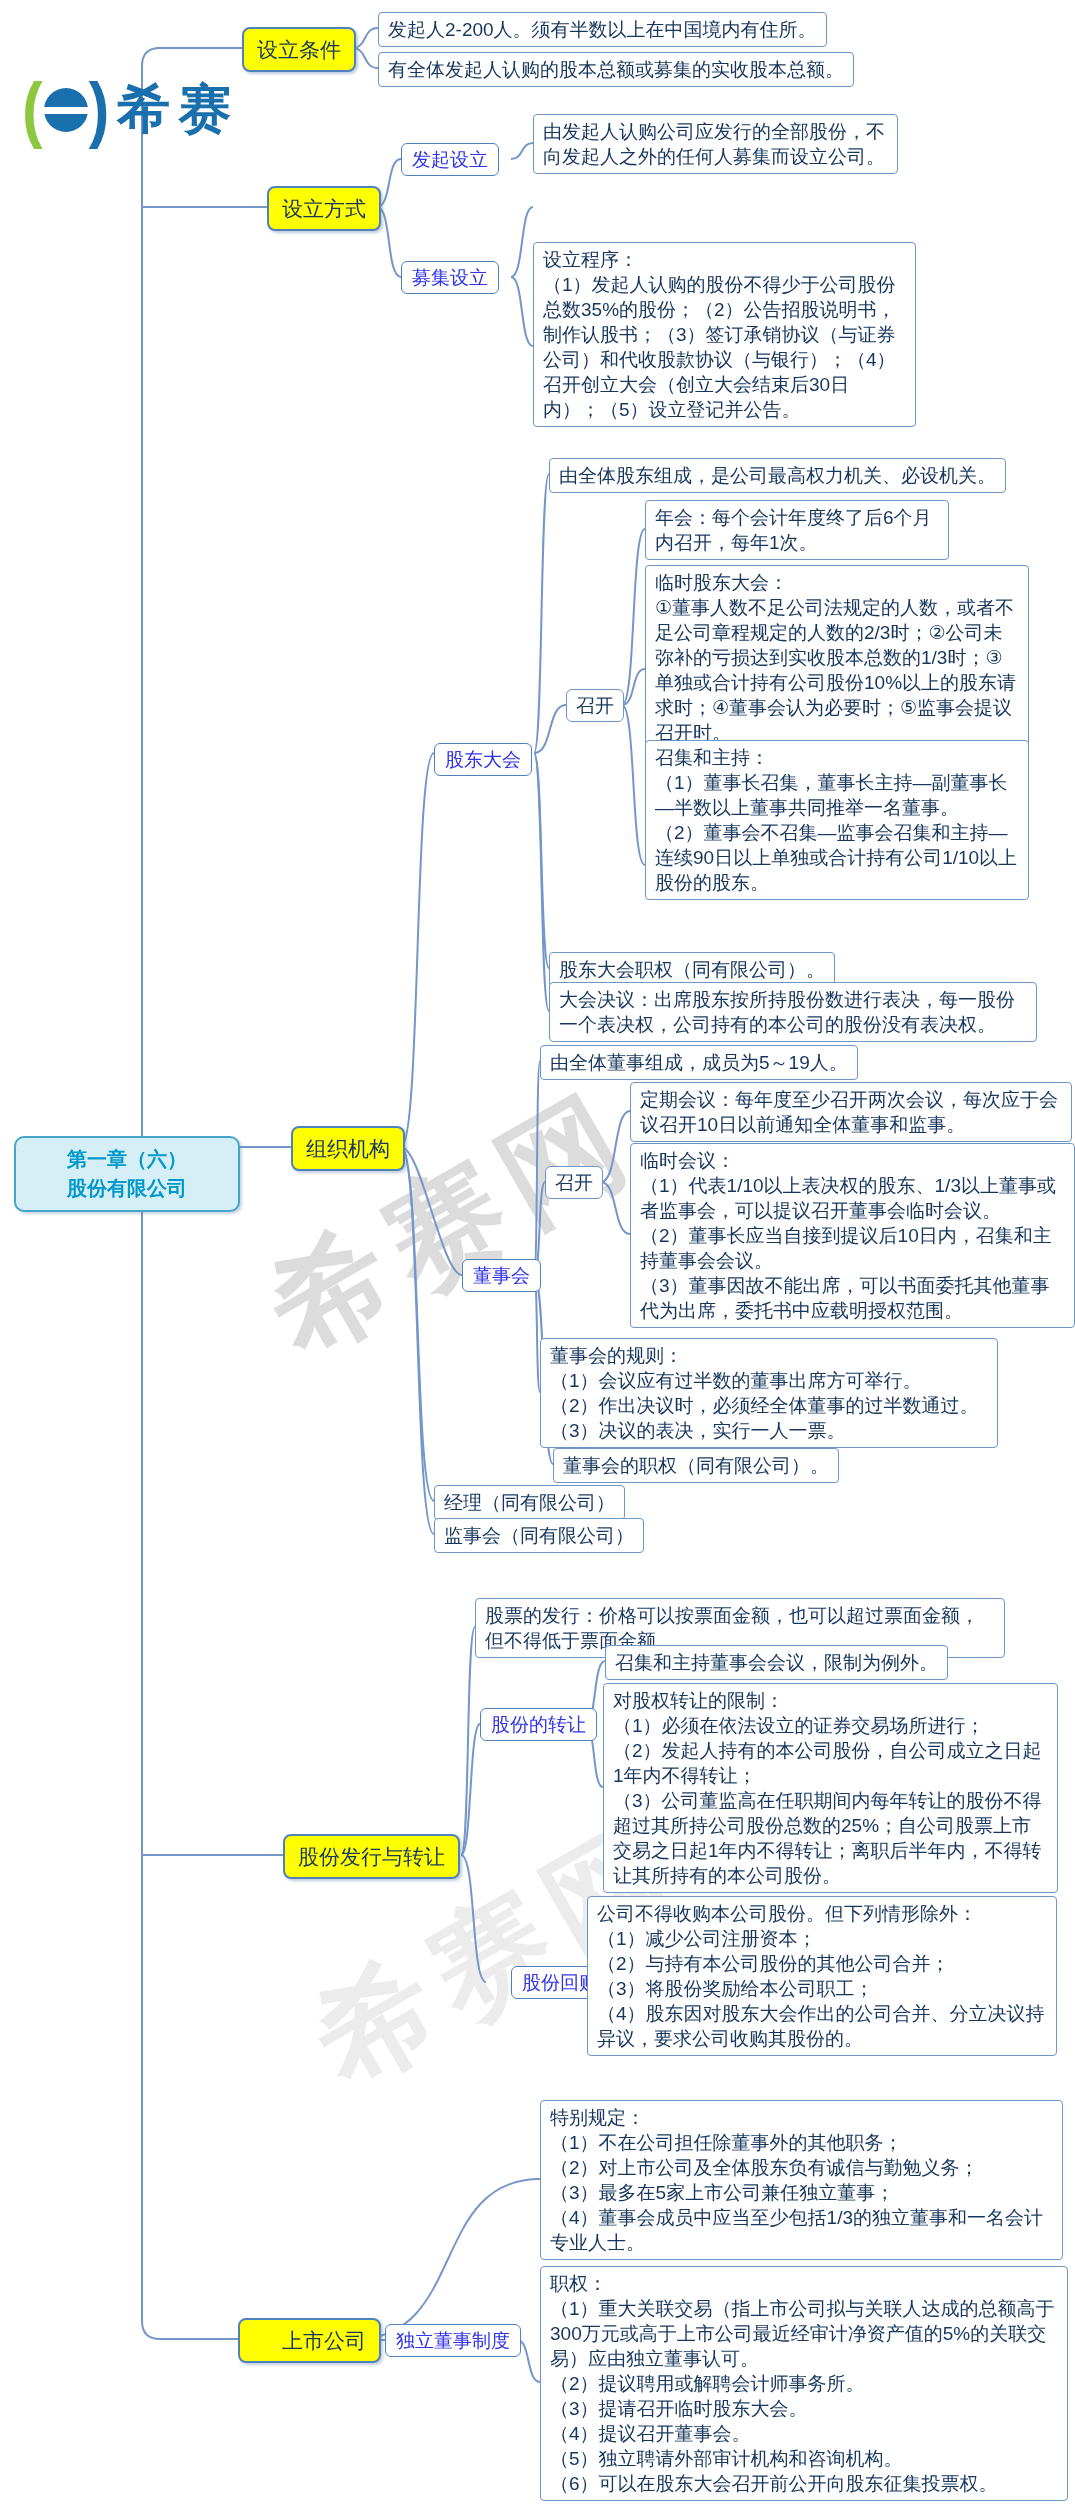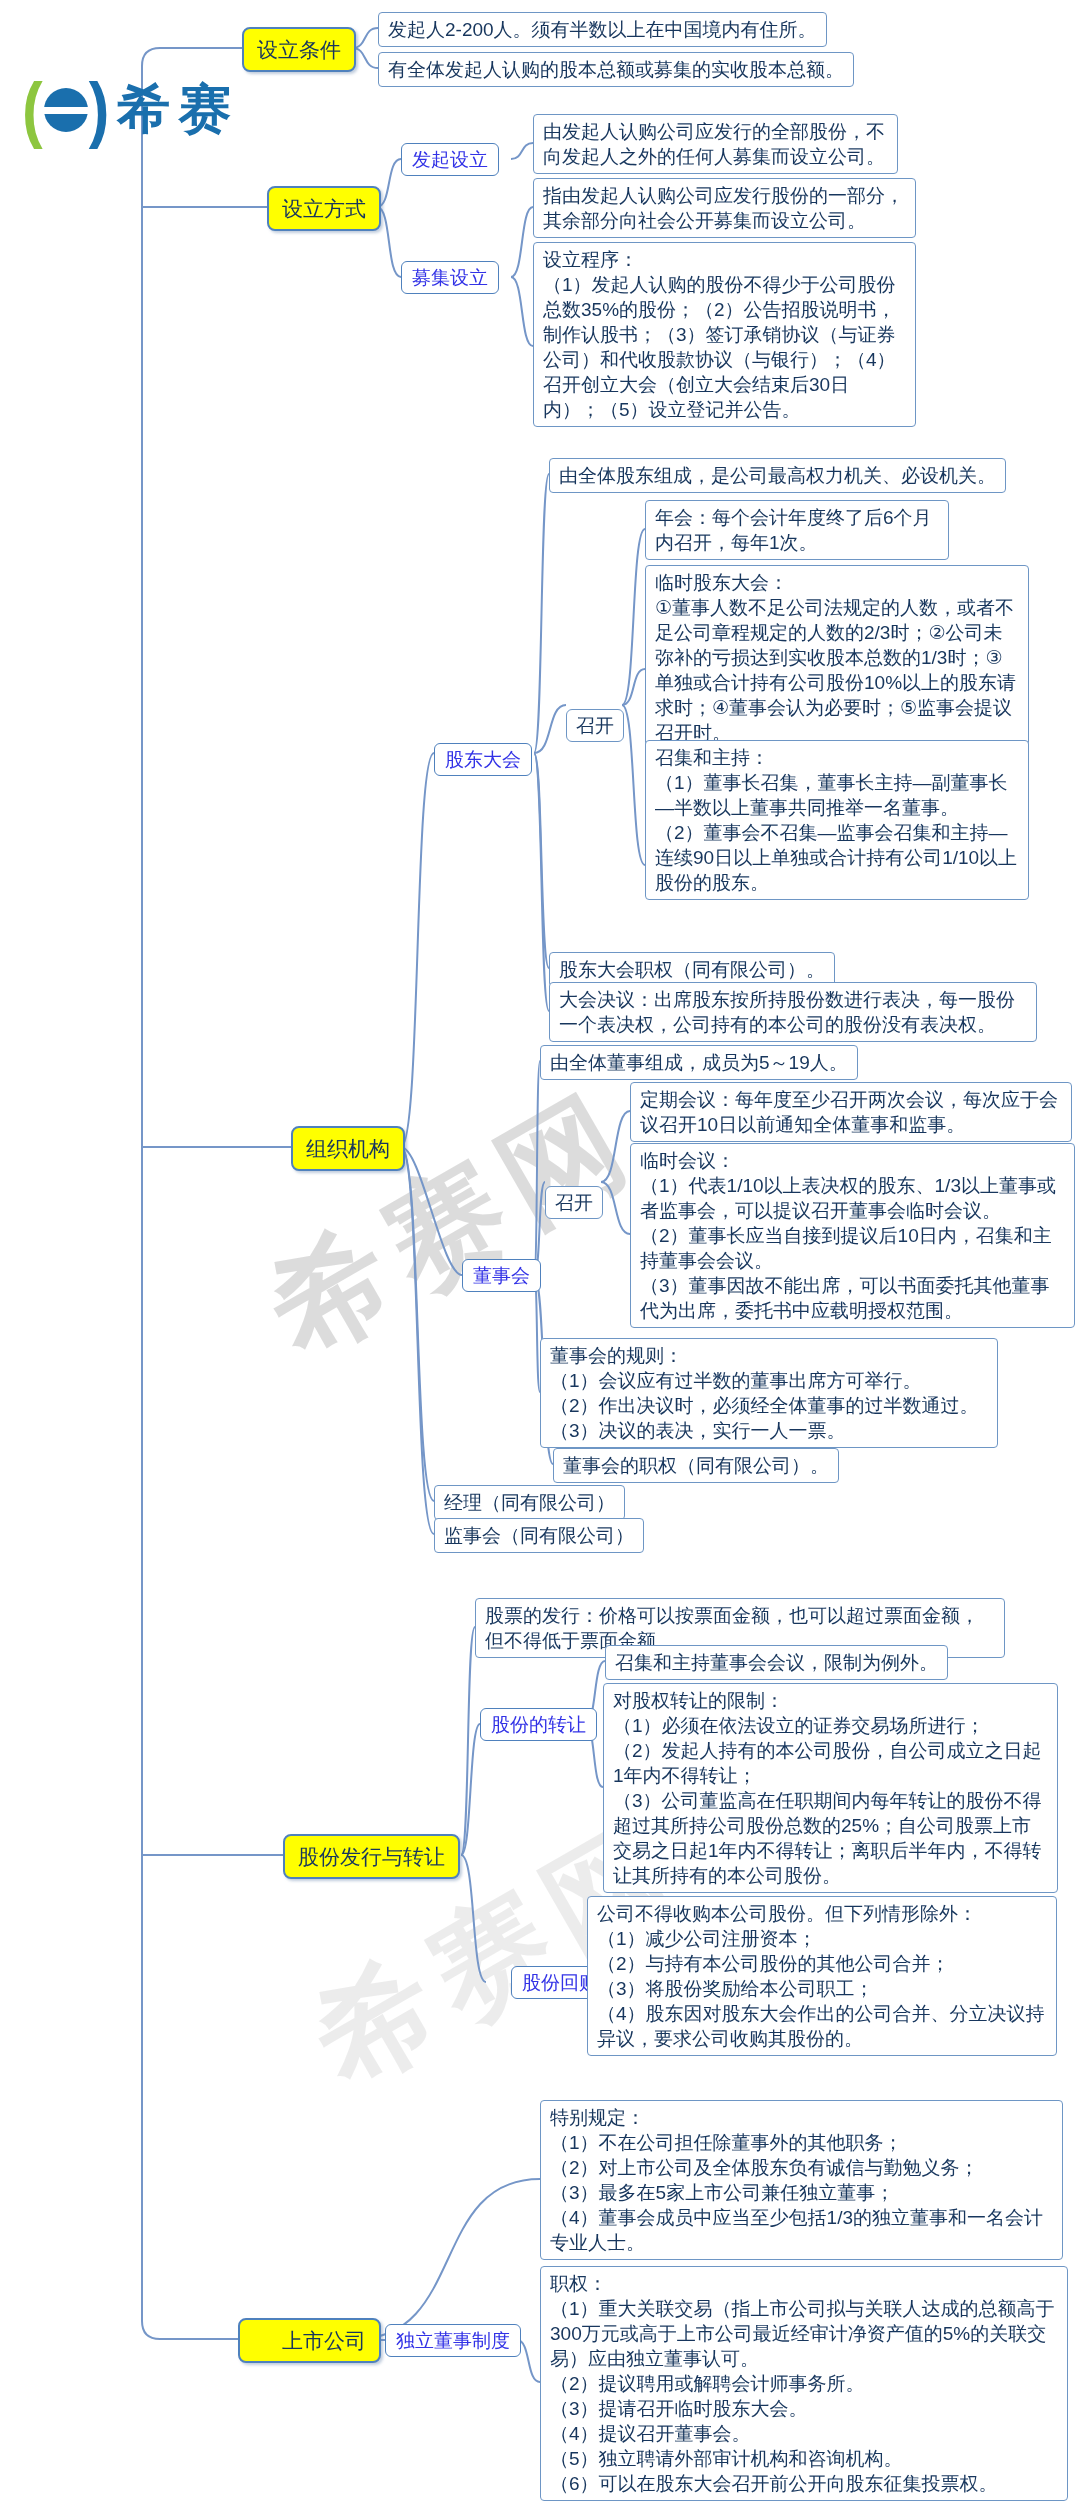--- a/index.html
+++ b/index.html
@@ -22,21 +22,21 @@
       background:#d6eef6;border:2.5px solid #45a6c9;border-radius:10px;
       color:#0099cc;font-size:20px;font-weight:bold;text-align:center;
       line-height:29px;padding:7px 0;white-space:pre-wrap;box-shadow:2px 2px 3px rgba(100,130,170,.35);}
 
   .n1{position:absolute;background:#ffff00;border:2px solid #4f81bd;border-radius:8px;
       color:#17365d;font-size:21px;line-height:21px;padding:10px 13px;white-space:nowrap;
       box-shadow:2px 2px 3px rgba(100,130,170,.4);}
   .n2{position:absolute;background:#ffffff;border:1.5px solid #4f81bd;border-radius:6px;
       color:#3232e6;font-size:19px;line-height:19px;padding:6px 10px;white-space:nowrap;}
   .n3{position:absolute;background:#ffffff;border:1.5px solid #6e96c5;border-radius:6px;
-      color:#17365d;font-size:19px;line-height:19px;padding:6px 9px;white-space:nowrap;margin-top:20px;}
+      color:#17365d;font-size:19px;line-height:19px;padding:6px 9px;white-space:nowrap;}
   .leaf{position:absolute;background:#ffffff;border:1.5px solid #6e96c5;border-radius:4px;
       color:#17365d;font-size:19px;line-height:25px;padding:4px 9px;box-sizing:border-box;
       white-space:pre-wrap;}
   .fit{width:max-content;}
 </style>
 </head>
 <body>
 
 <div id="canvas">
 
@@ -83,34 +83,35 @@
     <path d="M517 2340 C531 2340 526 2382 540 2382"></path>
   </svg>
 
   <div class="logo">
     <span class="lparen">(</span>
     <span class="emark"></span>
     <span class="rparen">)</span>
     <span class="brand">希赛</span>
   </div>
 
+  <div class="root">第一章（六）
+股份有限公司</div>
 
   <div class="n1" style="left:242px;top:27px;">设立条件</div>
   <div class="n1" style="left:267px;top:186px;">设立方式</div>
   <div class="n1" style="left:291px;top:1126px;">组织机构</div>
   <div class="n1" style="left:283px;top:1834px;">股份发行与转让</div>
   <div class="n1" style="left:238px;top:2318px;padding-left:42px;">上市公司</div>
 
   <div class="leaf fit" style="left:378px;top:12px;">发起人2-200人。须有半数以上在中国境内有住所。</div>
   <div class="leaf fit" style="left:378px;top:52px;">有全体发起人认购的股本总额或募集的实收股本总额。</div>
 
   <div class="n2" style="left:401px;top:143px;">发起设立</div>
   <div class="n2" style="left:401px;top:261px;">募集设立</div>
   <div class="leaf" style="left:533px;top:114px;width:365px;">由发起人认购公司应发行的全部股份，不向发起人之外的任何人募集而设立公司。</div>
-  <div class="leaf" style="left:533px;top:178px;width:383px;">指由发起人认购公司应发行股份的一部分，其余部分向社会公开募集而设立公司。</div>
   <div class="leaf" style="left:533px;top:242px;width:383px;">设立程序：
 （1）发起人认购的股份不得少于公司股份总数35%的股份；（2）公告招股说明书，制作认股书；（3）签订承销协议（与证券公司）和代收股款协议（与银行）；（4）召开创立大会（创立大会结束后30日内）；（5）设立登记并公告。</div>
 
   <div class="n2" style="left:434px;top:737px;margin-top:6px;">股东大会</div>
   <div class="leaf fit" style="left:549px;top:458px;">由全体股东组成，是公司最高权力机关、必设机关。</div>
   <div class="n3" style="left:566px;top:689px;">召开</div>
   <div class="leaf" style="left:645px;top:500px;width:304px;">年会：每个会计年度终了后6个月内召开，每年1次。</div>
   <div class="leaf" style="left:645px;top:565px;width:384px;">临时股东大会：
 ①董事人数不足公司法规定的人数，或者不足公司章程规定的人数的2/3时；②公司未弥补的亏损达到实收股本总数的1/3时；③单独或合计持有公司股份10%以上的股东请求时；④董事会认为必要时；⑤监事会提议召开时。
 有上列情况之一时2个月内召开。</div>

